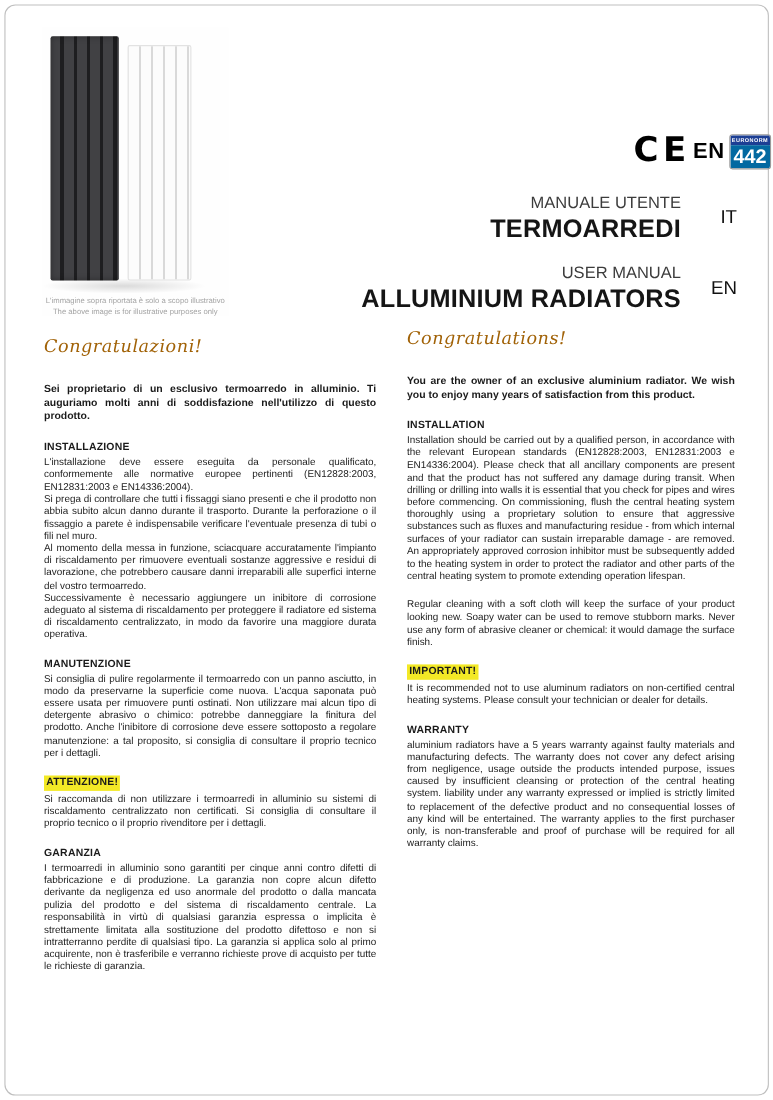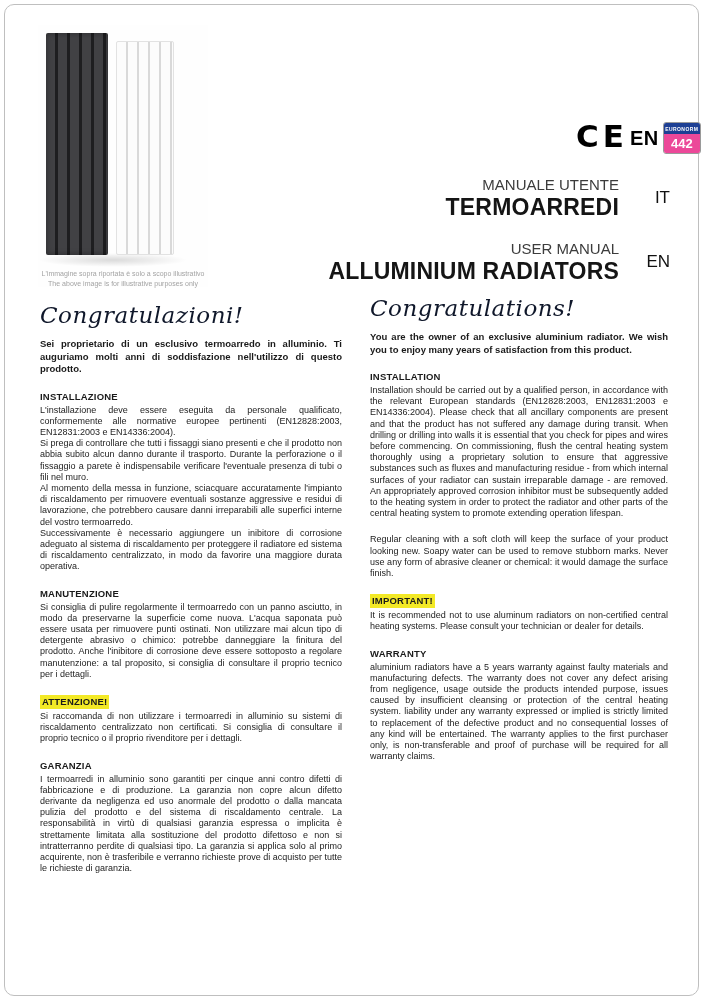--- a/index.html
+++ b/index.html
@@ -22,38 +22,38 @@
 
   
   .ce{position:absolute;left:576px;top:118px;font-family:"DejaVu Sans",sans-serif;
       font-size:31px;font-weight:700;letter-spacing:4px;color:#000;}
   .en-badge{position:absolute;left:630px;top:122px;display:flex;align-items:center;gap:4px;}
   .en-label{font-size:20px;font-weight:700;color:#000;letter-spacing:.5px;}
   .badge-box{width:36px;height:30px;border-radius:3px;overflow:hidden;border:1px solid #9a9a9a;
       display:flex;flex-direction:column;}
   .badge-top{background:#1d3f94;color:#fff;font-size:5px;letter-spacing:.4px;height:11px;
       display:flex;align-items:center;justify-content:center;font-weight:700;}
-  .badge-bottom{background:#ec4899;color:#fff;font-size:13px;font-weight:700;flex:1;
+  .badge-bottom{background:#0369a1;color:#fff;font-size:18px;font-weight:700;flex:1;
       display:flex;align-items:center;justify-content:center;}
 
   
   .hdr{position:absolute;display:flex;align-items:center;gap:27px;right:33px;}
   .hdr-it{top:176px;}
   .hdr-en{top:240px;}
   .hdr-titles{text-align:right;}
   .hdr-kicker{font-size:15px;color:#3c3c3c;line-height:18px;}
   .hdr-title{font-size:23px;font-weight:700;color:#151515;line-height:26px;letter-spacing:.2px;}
   .hdr-lang{font-size:17px;color:#111;width:24px;text-align:right;}
 
   
   .col{position:absolute;width:302px;}
   .col-left{left:40px;top:300px;}
   .col-right{left:370px;top:293px;width:298px;}
-  .greeting{font-family:"DejaVu Serif",serif;font-style:italic;font-size:23px;line-height:30px;
-      color:#0f172a;letter-spacing:.5px;margin-bottom:8px;}
+  .greeting{font-family:"DejaVu Serif",serif;font-style:italic;font-size:16px;line-height:30px;
+      color:#a16207;letter-spacing:.5px;margin-bottom:18px;}
   .intro{font-size:9.5px;font-weight:700;line-height:12.5px;text-align:justify;}
   .sec{margin-top:15px;}
   .sec-h{font-size:9.5px;font-weight:700;letter-spacing:.2px;line-height:12px;margin-bottom:2px;}
   .sec-h .hl{background:#f3e926;padding:1px 2px;display:inline-block;}
   .sec p{margin:0;font-size:9px;line-height:11.2px;text-align:justify;color:#1c1c1c;}
 </style>
 </head>
 <body>
 
 <div class="page">

